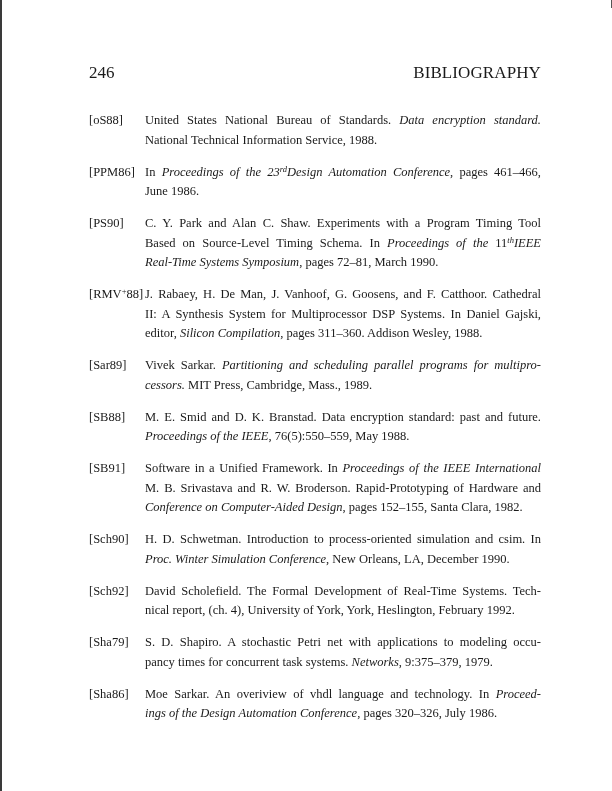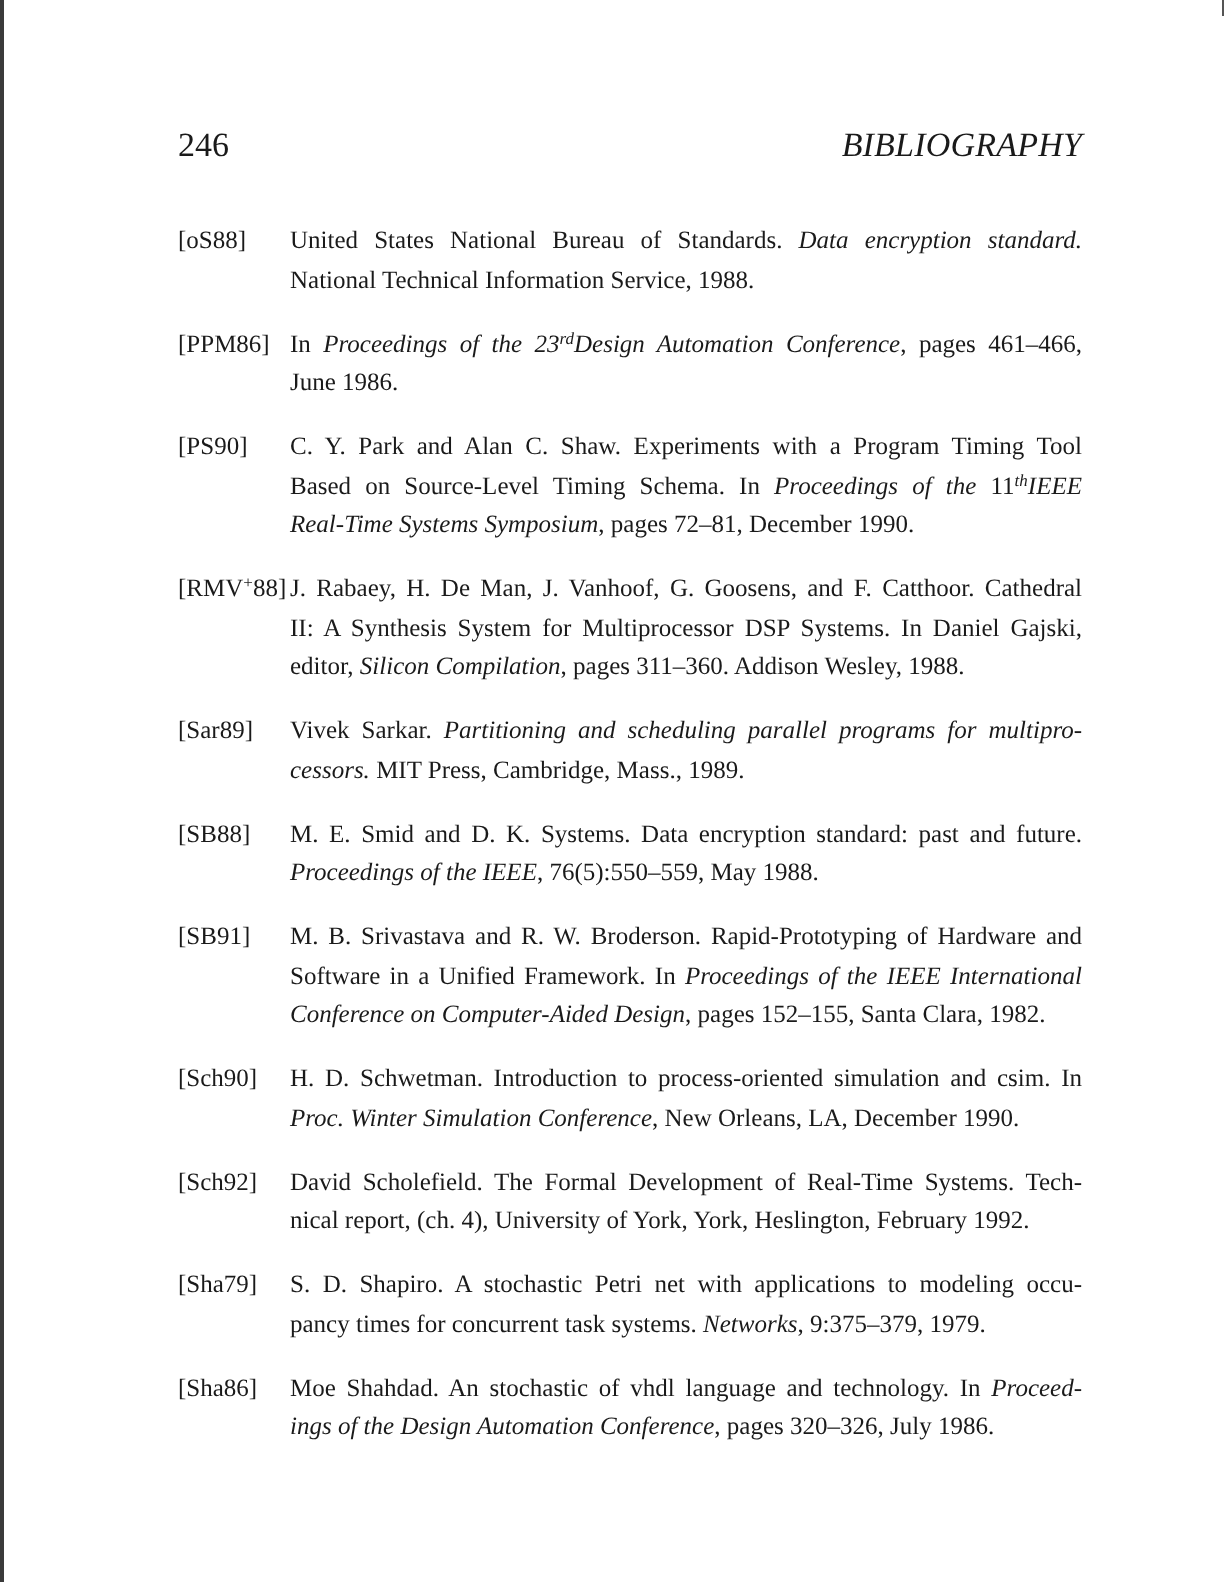--- a/index.html
+++ b/index.html
@@ -42,21 +42,20 @@
     }
     .page-number {
       position: absolute;
       left: 0;
       top: 0;
     }
     .section-title {
       position: absolute;
       right: 0;
       top: 0;
-      font-style: italic;
       letter-spacing: 0.1px;
     }
     .bib-list {
       position: absolute;
       left: 89px;
       top: 111px;
       width: 452px;
     }
     .bib-entry {
       position: relative;
@@ -115,50 +114,50 @@
       <div class="bib-text">
         <span class="line"><span>In </span><i>Proceedings of the </i><i>23</i><sup>rd</sup><i>Design Automation Conference</i><span>, pages 461–466,</span></span>
         <span class="line last"><span>June 1986.</span></span>
       </div>
     </div>
     <div class="bib-entry">
       <span class="bib-key">[PS90]</span>
       <div class="bib-text">
         <span class="line"><span>C. Y. Park and Alan C. Shaw. Experiments with a Program Timing Tool</span></span>
         <span class="line"><span>Based on Source-Level Timing Schema. In </span><i>Proceedings of the </i><span>11</span><sup>th</sup><i>IEEE</i></span>
-        <span class="line last"><i>Real-Time Systems Symposium</i><span>, pages 72–81, December 1990.</span></span>
+        <span class="line last"><i>Real-Time Systems Symposium</i><span>, pages 72–81, March 1990.</span></span>
       </div>
     </div>
     <div class="bib-entry">
       <span class="bib-key">[RMV<sup>+</sup>88]</span>
       <div class="bib-text">
         <span class="line"><span>J. Rabaey, H. De Man, J. Vanhoof, G. Goosens, and F. Catthoor. Cathedral</span></span>
         <span class="line"><span>II: A Synthesis System for Multiprocessor DSP Systems. In Daniel Gajski,</span></span>
         <span class="line last"><span>editor, </span><i>Silicon Compilation</i><span>, pages 311–360. Addison Wesley, 1988.</span></span>
       </div>
     </div>
     <div class="bib-entry">
       <span class="bib-key">[Sar89]</span>
       <div class="bib-text">
         <span class="line"><span>Vivek Sarkar. </span><i>Partitioning and scheduling parallel programs for multipro-</i></span>
         <span class="line last"><i>cessors.</i><span> MIT Press, Cambridge, Mass., 1989.</span></span>
       </div>
     </div>
     <div class="bib-entry">
       <span class="bib-key">[SB88]</span>
       <div class="bib-text">
-        <span class="line"><span>M. E. Smid and D. K. Systems. Data encryption standard: past and future.</span></span>
+        <span class="line"><span>M. E. Smid and D. K. Branstad. Data encryption standard: past and future.</span></span>
         <span class="line last"><i>Proceedings of the IEEE</i><span>, 76(5):550–559, May 1988.</span></span>
       </div>
     </div>
     <div class="bib-entry">
       <span class="bib-key">[SB91]</span>
       <div class="bib-text">
+        <span class="line"><span>Software in a Unified Framework. In </span><i>Proceedings of the IEEE International</i></span>
         <span class="line"><span>M. B. Srivastava and R. W. Broderson. Rapid-Prototyping of Hardware and</span></span>
-        <span class="line"><span>Software in a Unified Framework. In </span><i>Proceedings of the IEEE International</i></span>
         <span class="line last"><i>Conference on Computer-Aided Design</i><span>, pages 152–155, Santa Clara, 1982.</span></span>
       </div>
     </div>
     <div class="bib-entry">
       <span class="bib-key">[Sch90]</span>
       <div class="bib-text">
         <span class="line"><span>H. D. Schwetman. Introduction to process-oriented simulation and csim. In</span></span>
         <span class="line last"><i>Proc. Winter Simulation Conference</i><span>, New Orleans, LA, December 1990.</span></span>
       </div>
     </div>
@@ -172,17 +171,17 @@
     <div class="bib-entry">
       <span class="bib-key">[Sha79]</span>
       <div class="bib-text">
         <span class="line"><span>S. D. Shapiro. A stochastic Petri net with applications to modeling occu-</span></span>
         <span class="line last"><span>pancy times for concurrent task systems. </span><i>Networks</i><span>, 9:375–379, 1979.</span></span>
       </div>
     </div>
     <div class="bib-entry">
       <span class="bib-key">[Sha86]</span>
       <div class="bib-text">
-        <span class="line"><span>Moe Shahdad. An stochastic of vhdl language and technology. In </span><i>Proceed-</i></span>
+        <span class="line"><span>Moe Sarkar. An overiview of vhdl language and technology. In </span><i>Proceed-</i></span>
         <span class="line last"><i>ings of the Design Automation Conference</i><span>, pages 320–326, July 1986.</span></span>
       </div>
     </div>
   </div>
 
 </body></html>

